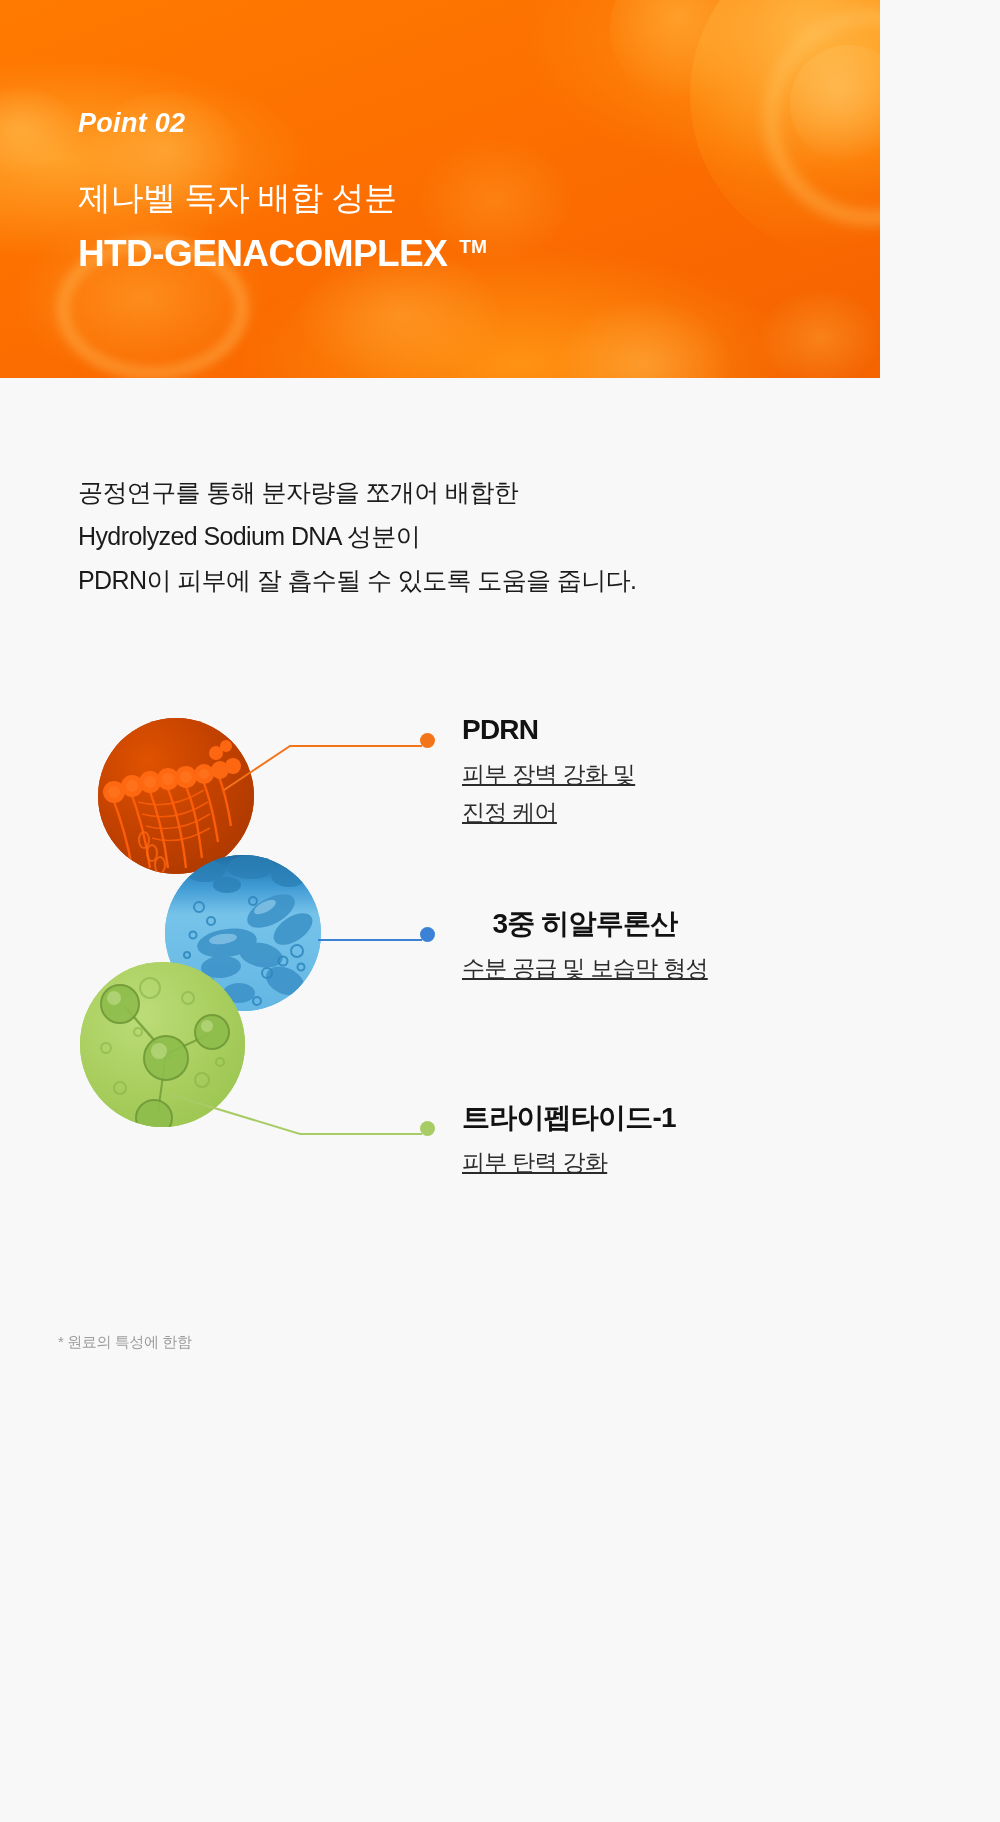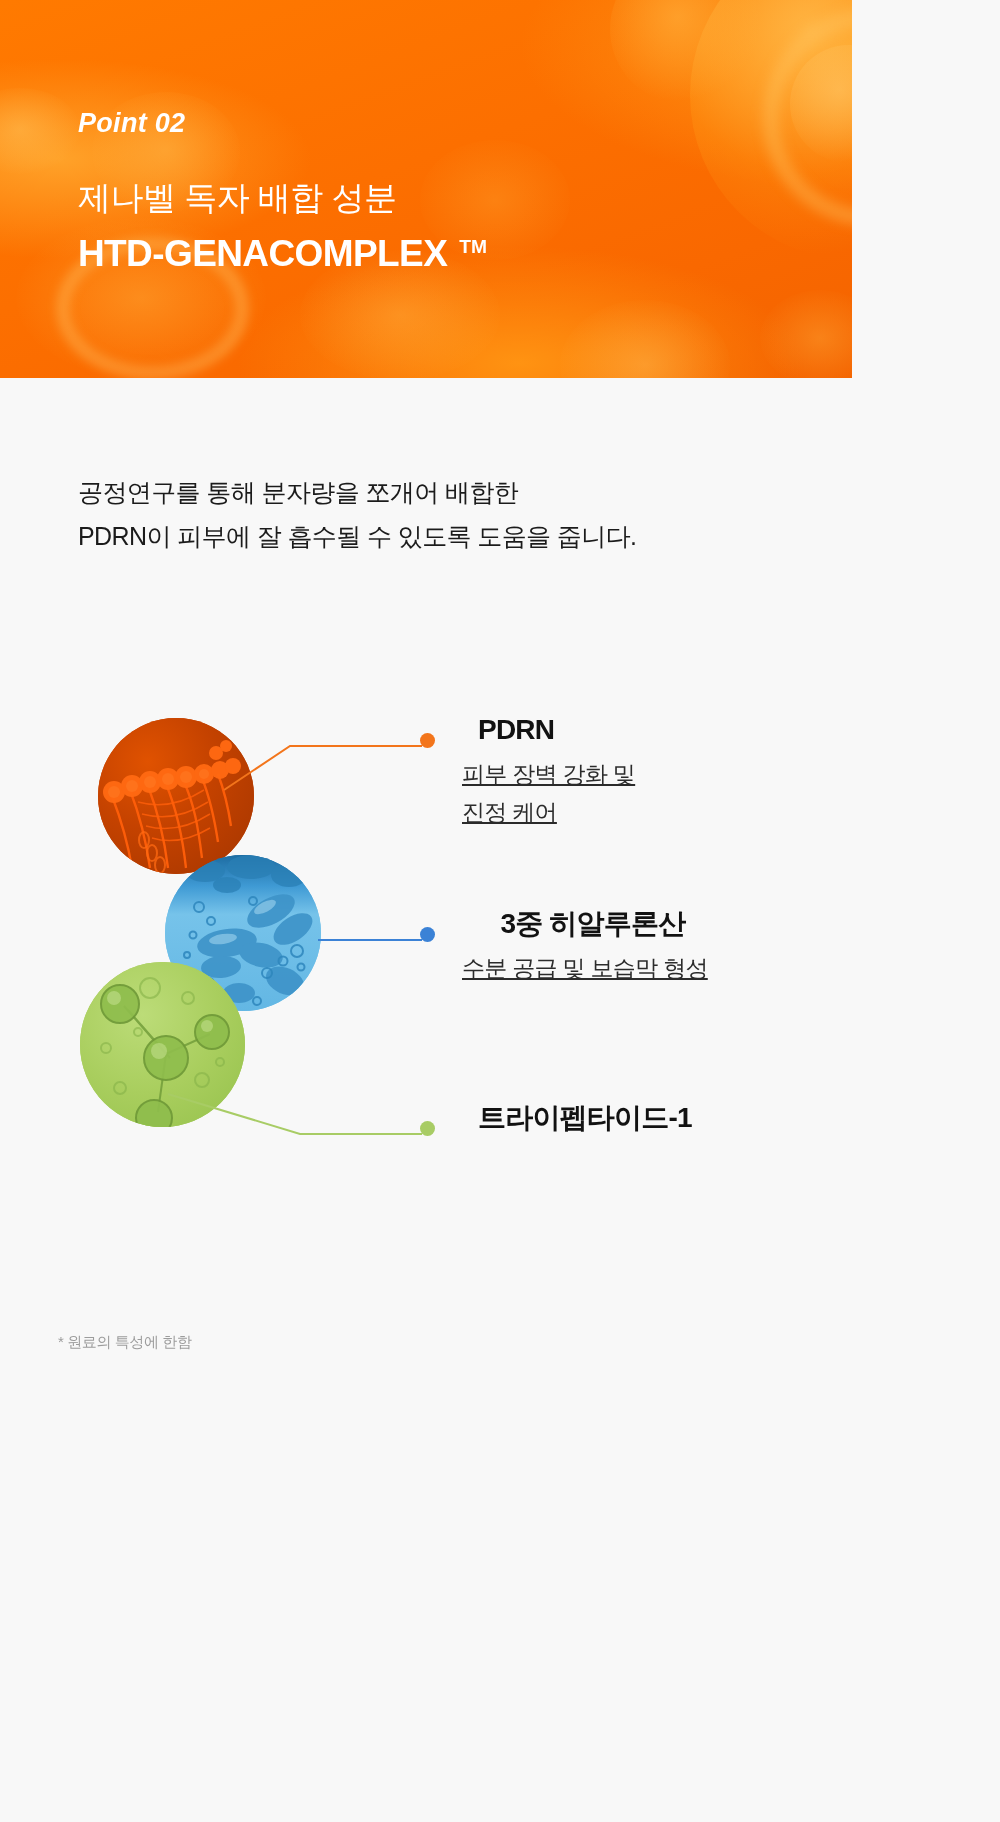--- a/index.html
+++ b/index.html
@@ -2,21 +2,21 @@
 <html><head>
 <meta charset="utf-8">
 <style>
   html,body{margin:0;padding:0;}
   body{
     width:1000px;height:1822px;
     background:#f8f8f8;
     font-family:"Liberation Sans","DejaVu Sans",sans-serif;
     overflow:hidden;position:relative;
   }
-  #page{position:relative;width:852px;height:1822px;overflow:hidden;}
+  #page{position:relative;width:852px;height:1822px;overflow:hidden;padding-left:28px;}
 
   
   .hero{
     position:absolute;left:0;top:0;width:1000px;height:378px;
     overflow:hidden;
     background:
       radial-gradient(ellipse 58% 62% at 88% 12%, #ff9c1a 0%, rgba(255,156,26,0) 62%),
       radial-gradient(ellipse 38% 40% at 6% 42%, #ffa229 0%, rgba(255,162,41,0) 66%),
       radial-gradient(ellipse 44% 48% at 52% 96%, #ff9312 0%, rgba(255,147,18,0) 64%),
       linear-gradient(160deg,#ff7a00 0%,#fc6f00 42%,#f96800 70%,#f26200 100%);
@@ -87,21 +87,21 @@
   .circ-green{left:80px;top:272px;width:165px;height:165px;
     background:radial-gradient(circle at 38% 34%, #b4d46b 0%, #a9ce5e 45%, #9cc653 100%);
   }
 
   
   .connectors{position:absolute;left:0;top:690px;width:1000px;height:560px;}
 
   
   .items{position:absolute;left:0;top:690px;width:1000px;}
   .item{position:absolute;left:462px;}
-  .item .name{font-size:28px;font-weight:bold;color:#121212;letter-spacing:-.8px;line-height:1.25;margin-left:16px;}
+  .item .name{font-size:28px;font-weight:bold;color:#121212;letter-spacing:-.8px;line-height:1.25;}
   .item .desc{font-size:23px;color:#2b2b2b;letter-spacing:-.7px;line-height:38px;margin-top:8px;text-decoration:underline;}
   .item .desc div{white-space:nowrap;}
   .item-0{top:22px;}
   .item-1{top:216px;text-align:center;}
   .item-2{top:410px;}
 
   .dot{position:absolute;width:15px;height:15px;border-radius:50%;}
   .dot-0{left:420px;top:43px;background:#f3751b;}
   .dot-1{left:420px;top:237px;background:#3b82d6;}
   .dot-2{left:420px;top:431px;background:#a8cc65;}
@@ -133,20 +133,21 @@
 
     <div class="hero-text">
       <div class="eyebrow">Point 02</div>
       <div class="hero-kr">제나벨 독자 배합 성분</div>
       <div class="hero-en"><span>HTD-GENACOMPLEX</span><sup>TM</sup></div>
     </div>
   </section>
 
   <div class="body-copy">
     <div>공정연구를 통해 분자량을 쪼개어 배합한</div>
+    <div>Hydrolyzed Sodium DNA 성분이</div>
     <div>PDRN이 피부에 잘 흡수될 수 있도록 도움을 줍니다.</div>
   </div>
 
   <div class="circles">
 
     <div class="circ circ-orange">
       <svg width="156" height="156" viewBox="0 0 156 156" aria-hidden="true">
         <defs>
           <radialGradient id="og" cx="32%" cy="28%" r="78%">
             <stop offset="0%" stop-color="#e05200"></stop>
@@ -309,18 +310,21 @@
 
     <div class="item item-1">
       <div class="name">3중 히알루론산</div>
       <div class="desc">
         <div>수분 공급 및 보습막 형성</div>
       </div>
     </div>
 
     <div class="item item-2">
       <div class="name">트라이펩타이드-1</div>
+      <div class="desc">
+        <div>피부 탄력 강화</div>
+      </div>
     </div>
   </div>
 
   <div class="footnote">* 원료의 특성에 한함</div>
 
 </div>
 
 </body></html>

